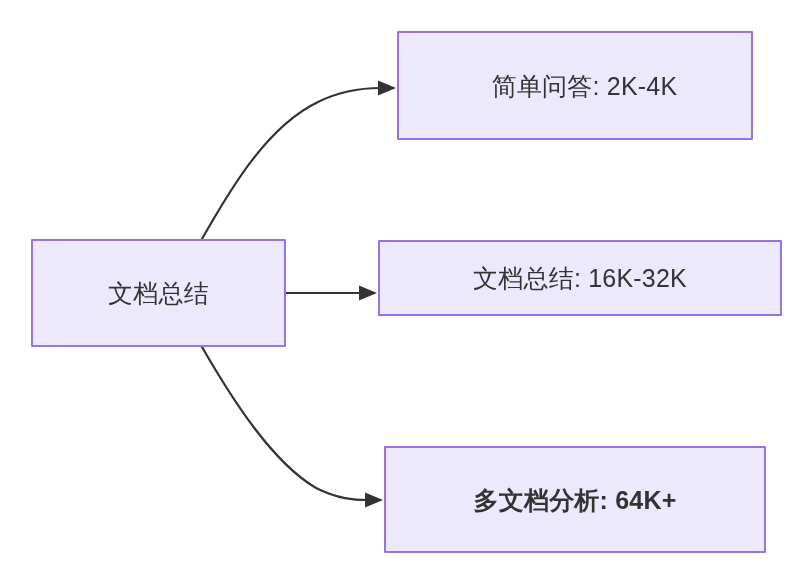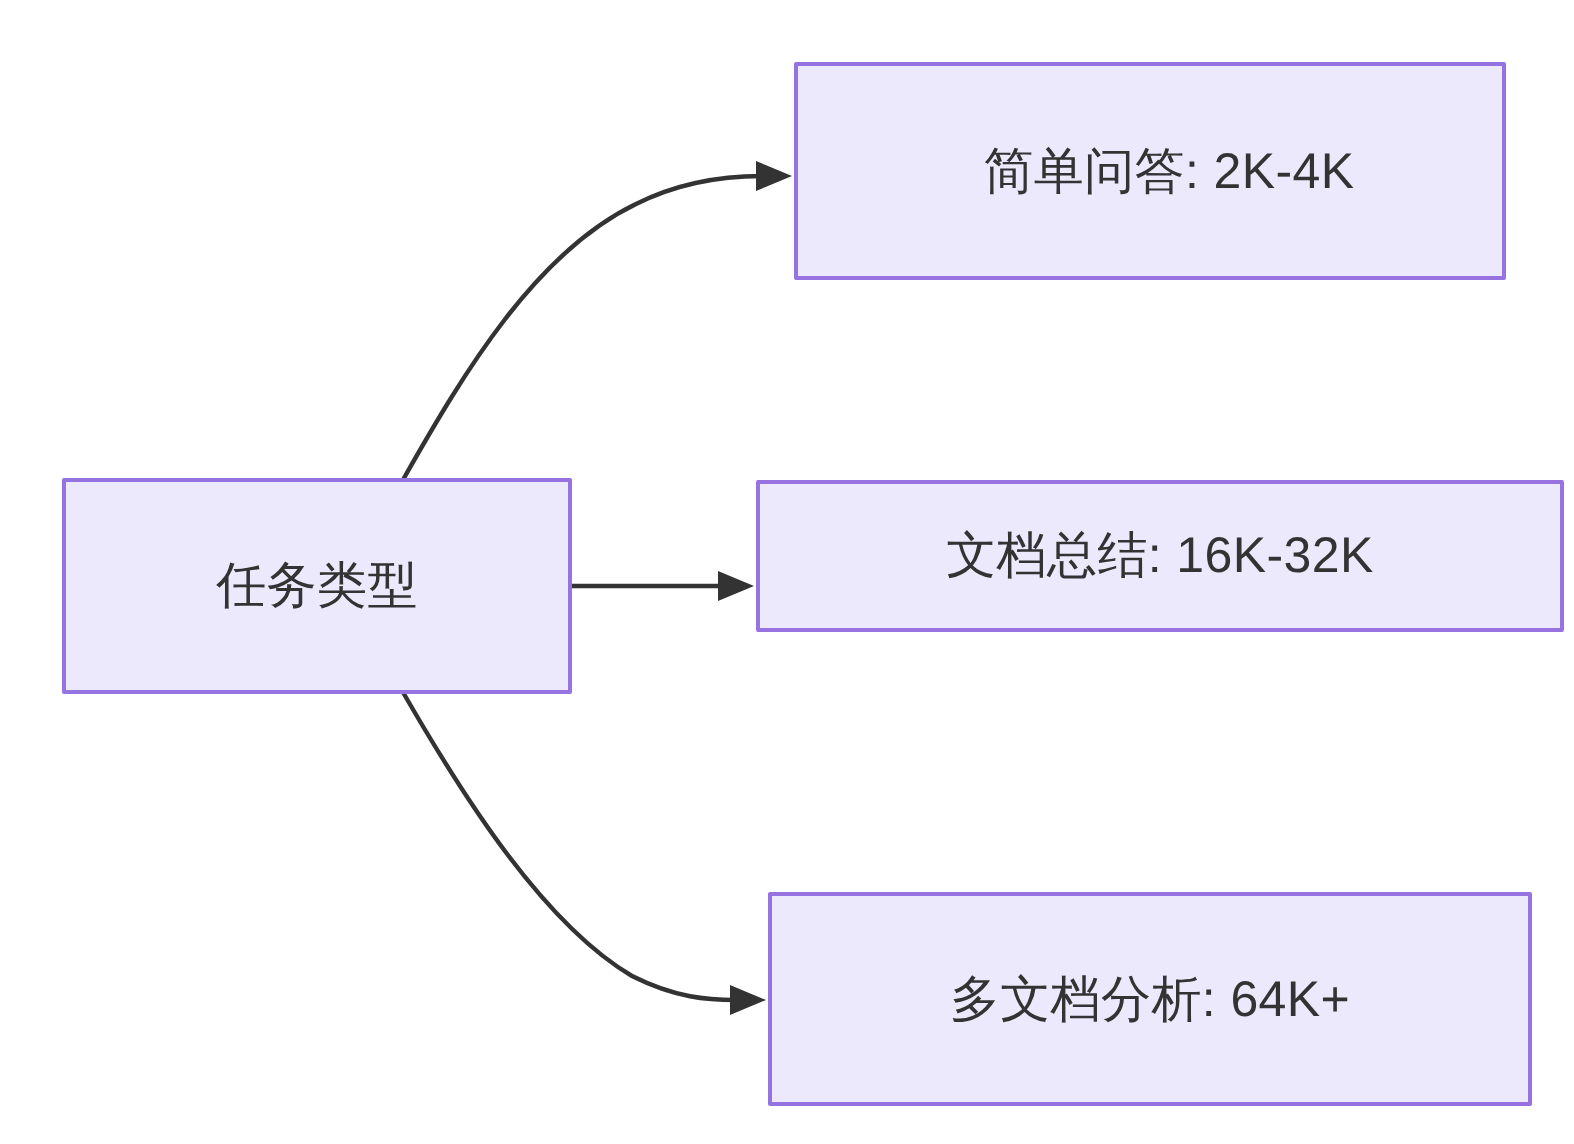--- a/index.html
+++ b/index.html
@@ -66,20 +66,21 @@
     top: 240px;
     width: 404px;
     height: 76px;
     align-items: center;
   }
   #node-multidoc {
     left: 384px;
     top: 446px;
     width: 382px;
     height: 107px;
+    font-weight: bold;
   }
   .edge-path {
     fill: none;
     stroke: #333333;
     stroke-width: 2.2px;
     stroke-linecap: round;
   }
   .edge-arrowhead {
     fill: #333333;
     stroke: none;
@@ -102,21 +103,21 @@
       <polygon class="edge-arrowhead" points="377,293 359,285.5 359,300.5"></polygon>
     </g>
 
     <g>
       <path class="edge-path" d="M 202,347 C 232,399 272,462 316,488 C 338,499 354,500 368,500"></path>
       <polygon class="edge-arrowhead" points="383,500 365,492.5 365,507.5"></polygon>
     </g>
   </svg>
 
   <div class="node" id="node-root">
-    <span class="node-label">任务类型</span>
+    <span class="node-label">文档总结</span>
   </div>
 
   <div class="node" id="node-simple-qa">
     <span class="node-label">简单问答: 2K-4K</span>
   </div>
 
   <div class="node" id="node-doc-summary">
     <span class="node-label">文档总结: 16K-32K</span>
   </div>
 

